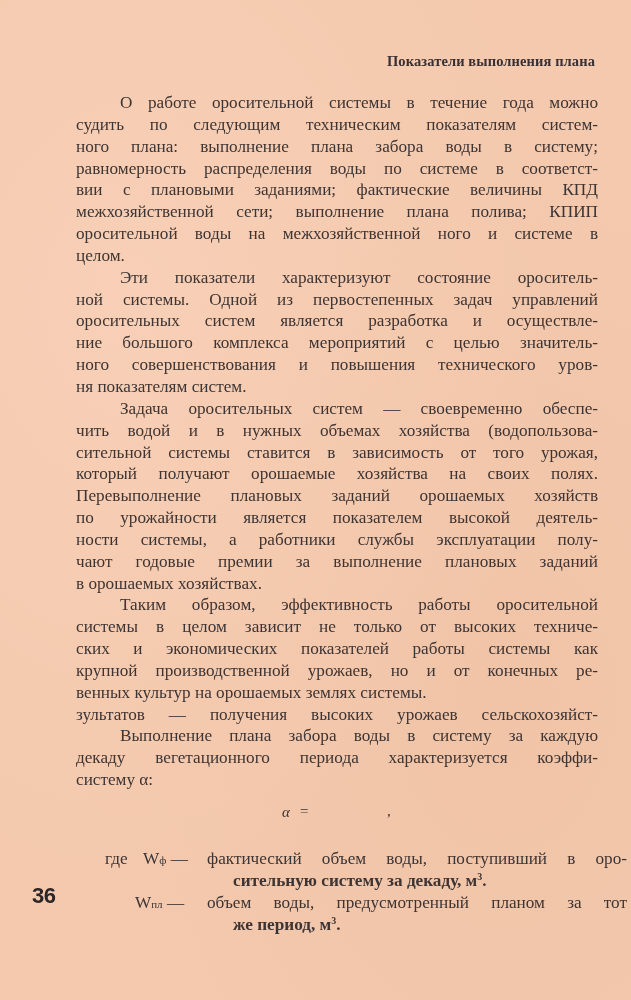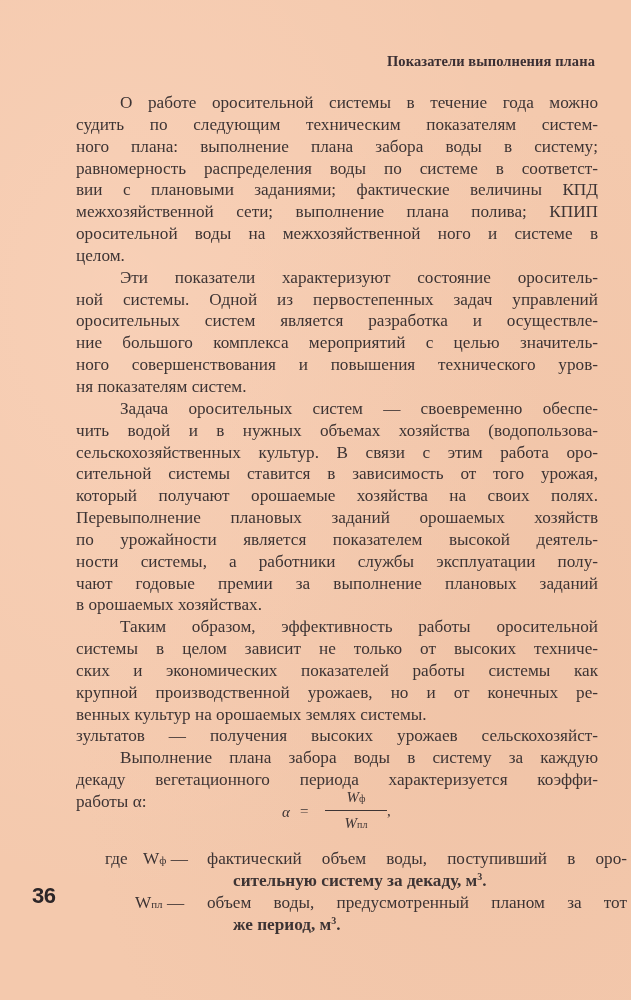--- a/index.html
+++ b/index.html
@@ -183,21 +183,20 @@
       <span class="line">ной системы. Одной из первостепенных задач управлений</span>
       <span class="line">оросительных систем является разработка и осуществле-</span>
       <span class="line">ние большого комплекса мероприятий с целью значитель-</span>
       <span class="line">ного совершенствования и повышения технического уров-</span>
       <span class="line last">ня показателям систем.</span>
     </div>
 
     <div>
       <span class="line indent">Задача оросительных систем — своевременно обеспе-</span>
       <span class="line">чить водой и в нужных объемах хозяйства (водопользова-</span>
-      <span class="line">сельскохозяйственных культур. В связи с этим работа оро-</span>
       <span class="line">сительной системы ставится в зависимость от того урожая,</span>
       <span class="line">который получают орошаемые хозяйства на своих полях.</span>
       <span class="line">Перевыполнение плановых заданий орошаемых хозяйств</span>
       <span class="line">по урожайности является показателем высокой деятель-</span>
       <span class="line">ности системы, а работники службы эксплуатации полу-</span>
       <span class="line">чают годовые премии за выполнение плановых заданий</span>
       <span class="line last">в орошаемых хозяйствах.</span>
     </div>
 
     <div>
@@ -205,32 +204,27 @@
       <span class="line">системы в целом зависит не только от высоких техниче-</span>
       <span class="line">ских и экономических показателей работы системы как</span>
       <span class="line">крупной производственной урожаев, но и от конечных ре-</span>
       <span class="line last">венных культур на орошаемых землях системы.</span>
       <span class="line">зультатов — получения высоких урожаев сельскохозяйст-</span>
     </div>
 
     <div>
       <span class="line indent">Выполнение плана забора воды в систему за каждую</span>
       <span class="line">декаду вегетационного периода характеризуется коэффи-</span>
-      <span class="line last">работы α:</span>
+      <span class="line last">системy α:</span>
     </div>
   </div>
 
   <div class="formula">
     <span class="alpha">α</span>
     <span class="eq">=</span>
-    <span class="frac">
-      <span class="num"><span>W</span><span class="sub">ф</span></span>
-      <span class="bar"></span>
-      <span class="den"><span>W</span><span class="sub">пл</span></span>
-    </span>
     <span class="comma">,</span>
   </div>
 
   <div class="defs">
     <div class="def-row">
       <span class="def-lead">где</span>
       <span class="def-sym" style="left:38px"><span>W</span><span class="sub">ф</span> <span>—</span></span>
       <div class="def-text">
         <span class="l">фактический объем воды, поступивший в оро-</span>
         <span class="l last"><span>сительную систему за декаду, м</span><sup>3</sup><span>.</span></span>

